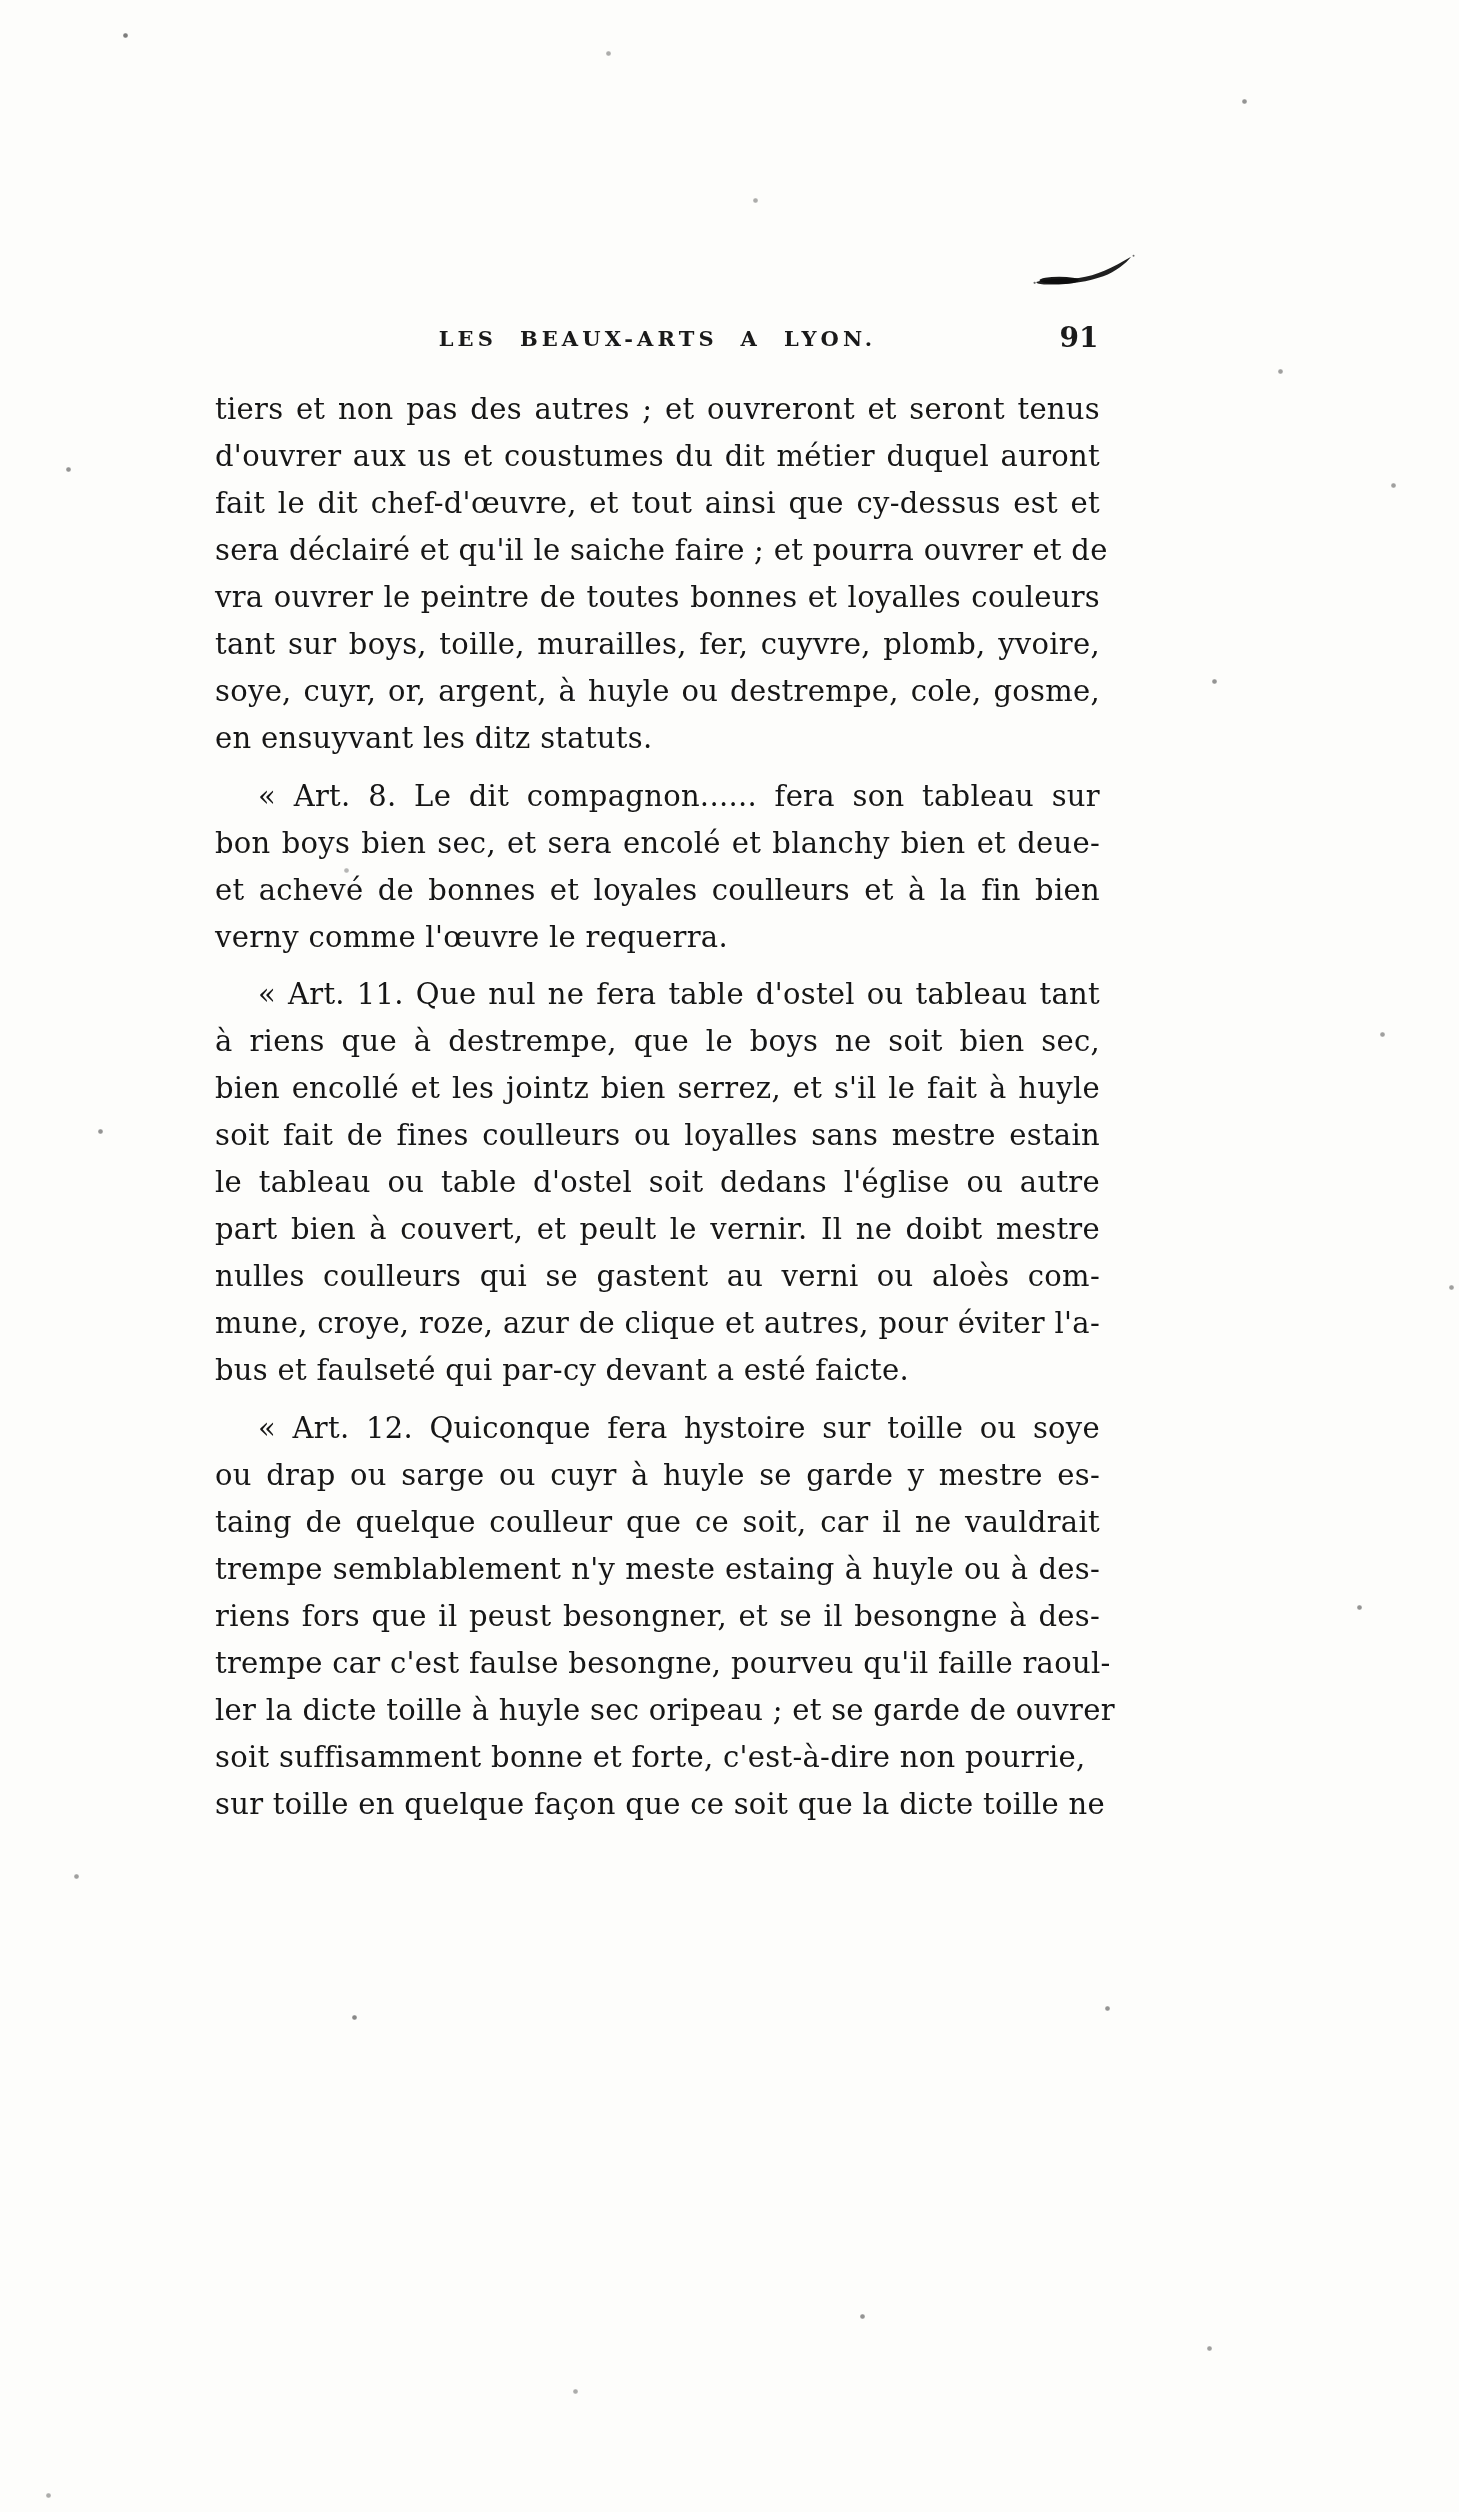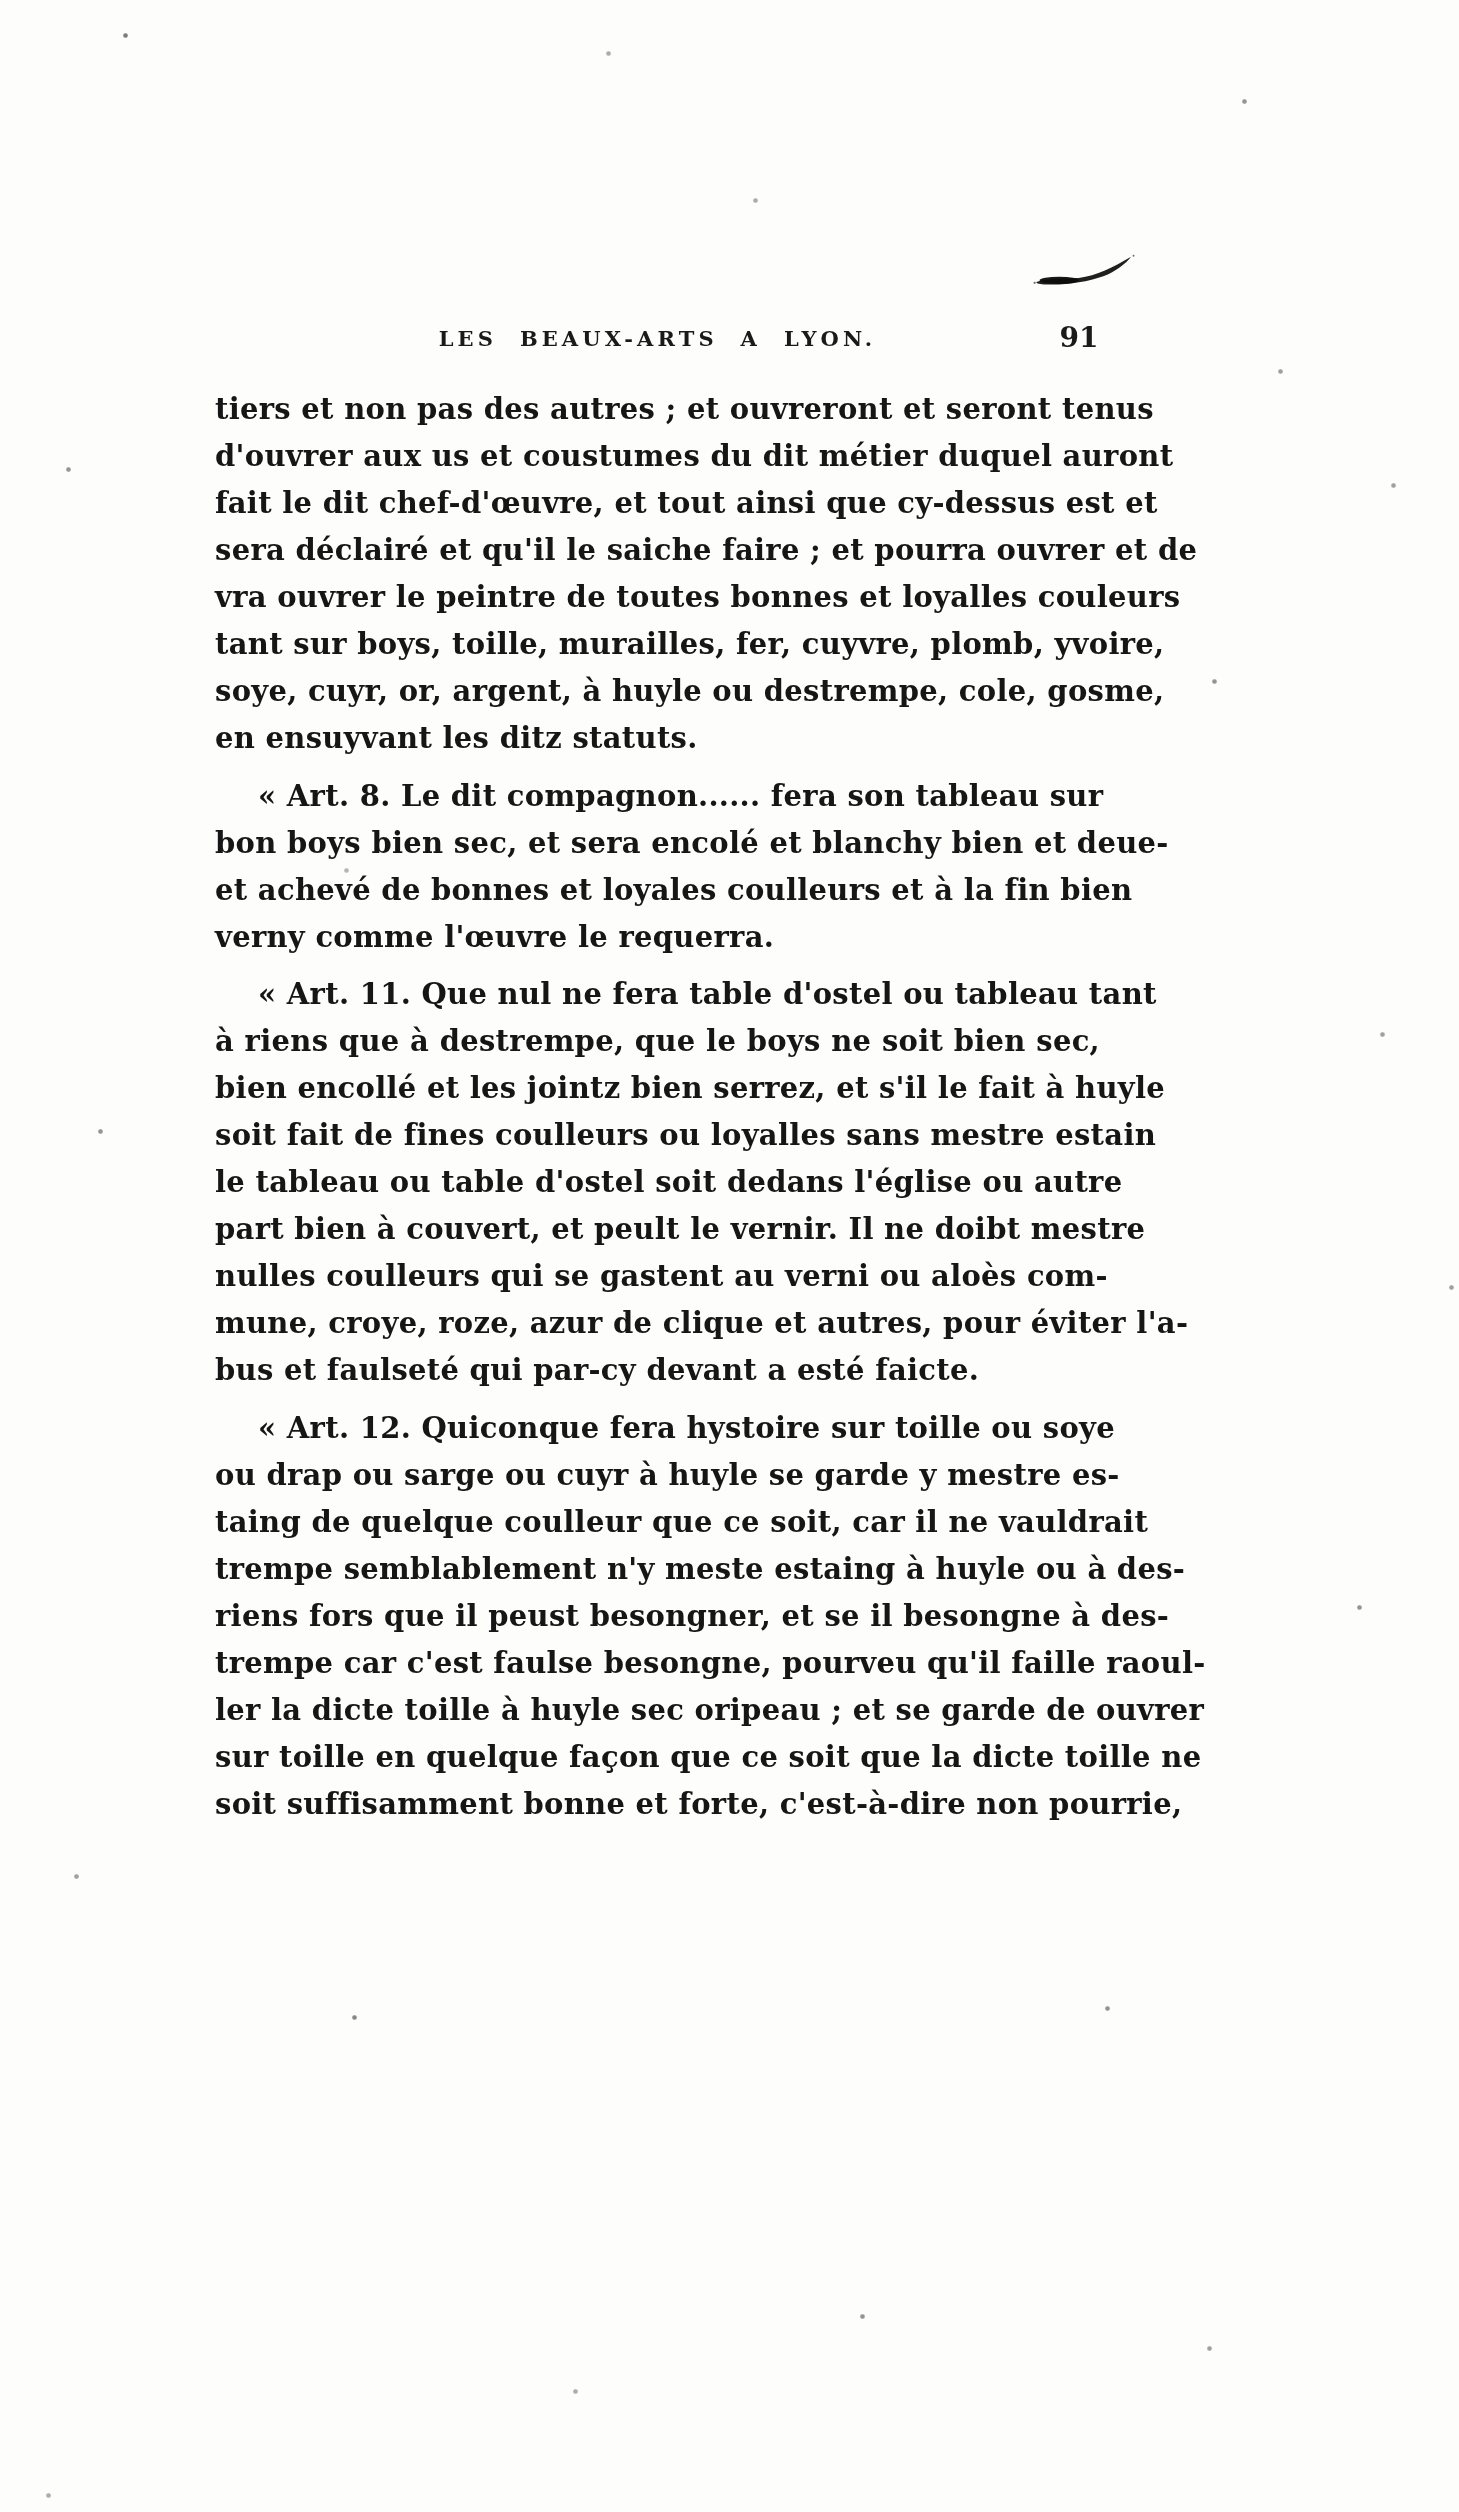--- a/index.html
+++ b/index.html
@@ -54,21 +54,20 @@
   .para { margin: 0; }
   .para + .para { margin-top: 10.6px; }
   .line {
     font-size: 29px;
     line-height: 47px;
     height: 47px;
     white-space: nowrap;
     text-align: justify;
     text-align-last: justify;
     letter-spacing: 0.3px;
-    font-weight: bold;
   }
   .line.first { padding-left: 43px; }
   .line.last { text-align-last: left; }
   
   .smudge {
     position: absolute;
     left: 1033px;
     top: 254px;
     width: 103px;
     height: 38px;
@@ -154,22 +153,22 @@
     </div>
 
     <div class="para">
       <div class="line first">« Art. 12. Quiconque fera hystoire sur toille ou soye</div>
       <div class="line">ou drap ou sarge ou cuyr à huyle se garde y mestre es-</div>
       <div class="line">taing de quelque coulleur que ce soit, car il ne vauldrait</div>
       <div class="line">trempe semblablement n'y meste estaing à huyle ou à des-</div>
       <div class="line">riens fors que il peust besongner, et se il besongne à des-</div>
       <div class="line">trempe car c'est faulse besongne, pourveu qu'il faille raoul-</div>
       <div class="line">ler la dicte toille à huyle sec oripeau ; et se garde de ouvrer</div>
+      <div class="line last">soit suffisamment bonne et forte, c'est-à-dire non pourrie,</div>
       <div class="line">sur toille en quelque façon que ce soit que la dicte toille ne</div>
-      <div class="line last">soit suffisamment bonne et forte, c'est-à-dire non pourrie,</div>
     </div>
 
   </div>
 
   <div class="speckles"></div>
 
 </div>
 
 
 </body></html>

